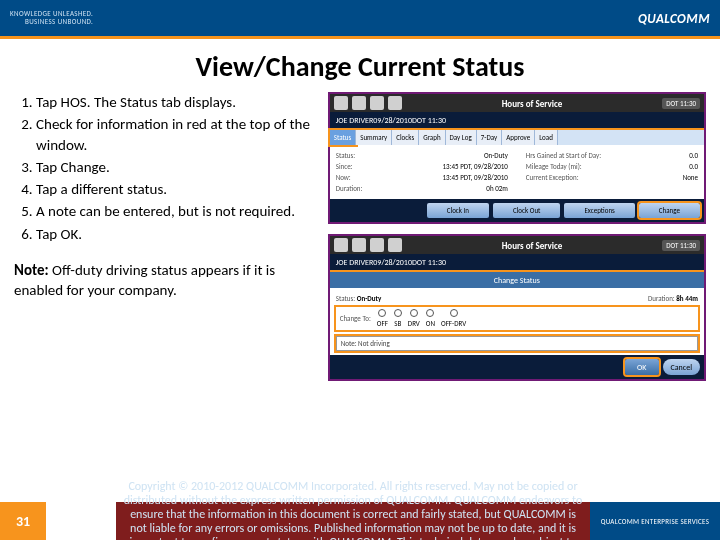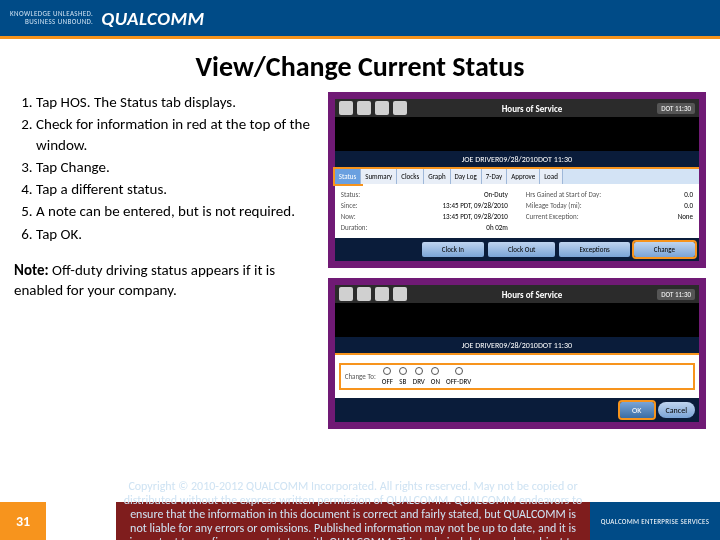--- a/index.html
+++ b/index.html
@@ -1,42 +1,42 @@
 <!DOCTYPE html>
 <html><head>
 <meta charset="utf-8">
 <style>
   * { box-sizing: border-box; margin: 0; padding: 0; }
   html, body { width: 720px; height: 540px; font-family: Calibri, Arial, sans-serif; background: #fff; overflow: hidden; }
 
-  .header-bar { width: 100%; height: 36px; background: #004b87; display: flex; align-items: center; justify-content: flex-start; padding: 0 10px; }
+  .header-bar { width: 100%; height: 36px; background: #004b87; display: flex; align-items: center; justify-content: space-between; padding: 0 10px; }
   .tagline { color: #cfe3f3; font-size: 7px; line-height: 1.2; text-align: right; margin-right: 8px; letter-spacing: 0.4px; }
-  .brand-logo { color: #fff; font-weight: bold; font-size: 19px; font-style: italic; letter-spacing: 0.5px; }
+  .brand-logo { color: #fff; font-weight: bold; font-size: 13px; font-style: italic; letter-spacing: 0.5px; }
   .header-underline { height: 3px; background: #f7941d; width: 100%; }
 
   .page-title { font-size: 28px; text-align: center; margin: 10px 12px 8px; color: #000; }
 
   .content-row { display: flex; padding: 0 14px; gap: 10px; }
   .instructions { width: 305px; font-size: 15px; line-height: 1.35; color: #000; }
   .instructions ol { list-style: decimal; padding-left: 22px; }
   .instructions li { margin-bottom: 2px; }
   .note { margin-top: 16px; font-size: 15px; }
   .note b { font-weight: bold; }
 
   .shots-col { width: 380px; display: flex; flex-direction: column; gap: 10px; }
 
   
-  .mini { border: 7px solid #701a75; background: #000; font-size: 8px; color: #fff; }
+  .mini { border: 2px solid #701a75; background: #000; font-size: 8px; color: #fff; }
   .mini .topbar { background: #2b2b2b; display: flex; align-items: center; justify-content: space-between; padding: 2px 4px; }
   .mini .topbar .left-icons { display: flex; gap: 4px; align-items: center; }
   .ico { width: 14px; height: 14px; background: #d0d0d0; border-radius: 2px; display: inline-block; }
   .mini .topbar .title { color: #fff; font-size: 9px; font-weight: bold; }
   .mini .topbar .dot-time { background: #555; font-size: 7px; padding: 1px 4px; border-radius: 2px; }
 
-  .mini .driverline { background: #0a1c3a; color: #fff; font-size: 8px; padding: 3px 6px; display: flex; justify-content: center; border-bottom: 2px solid #f7941d; margin-top: 34px; }
+  .mini .driverline { background: #0a1c3a; color: #fff; font-size: 8px; padding: 3px 6px; display: flex; justify-content: flex-start; border-bottom: 2px solid #f7941d; }
 
   .mini .tabs { display: flex; background: #d3e3f5; color: #000; font-size: 7px; }
   .mini .tabs span { padding: 3px 4px; border-right: 1px solid #9fb8d9; background: #e8eef7; }
   .mini .tabs span.active { background: #6aa0e0; color: #fff; }
 
   .mini .body { background: #fff; color: #000; padding: 6px 6px 4px; font-size: 7px; }
   .mini .body .row { display: flex; justify-content: space-between; margin-bottom: 2px; }
   .mini .body .lbl { color: #555; }
 
   .mini .bottombar { background: #0a1c3a; display: flex; justify-content: flex-end; gap: 4px; padding: 4px; }
@@ -168,21 +168,26 @@
           <span class="ico"></span>
         </div>
         <span class="title">Hours of Service</span>
         <span class="dot-time">DOT 11:30</span>
       </div>
       <div class="driverline">
         <span>JOE DRIVER</span>
         <span>09/28/2010</span>
         <span>DOT 11:30</span>
       </div>
+      <div class="change-status-title">Change Status</div>
       <div class="body">
+        <div class="row">
+          <span><span class="lbl">Status:</span> <b>On-Duty</b></span>
+          <span><span class="lbl">Duration:</span> <b>8h 44m</b></span>
+        </div>
         <div class="radio-row hl" style="padding:2px 4px;">
           <span class="lbl">Change To:</span>
           <span class="r">
               <span class="dot"></span>
               <span>OFF</span>
             </span>
           <span class="r">
               <span class="dot"></span>
               <span>SB</span>
             </span>
@@ -191,20 +196,24 @@
               <span>DRV</span>
             </span>
           <span class="r">
               <span class="dot"></span>
               <span>ON</span>
             </span>
           <span class="r">
               <span class="dot"></span>
               <span>OFF-DRV</span>
             </span>
+        </div>
+        <div class="note-box hl">
+          <span>Note:</span>
+          <span>Not driving</span>
         </div>
       </div>
       <div class="ok-row">
         <span class="btn hl" style="background:linear-gradient(#7aa4d6,#3a6ea5);color:#fff;padding:3px 12px;border-radius:2px;">OK</span>
         <span class="btn" style="background:linear-gradient(#bfd4ef,#7aa4d6);color:#000;padding:3px 8px;border-radius:8px;">Cancel</span>
       </div>
     </div>
 
   </div>
 </div>

